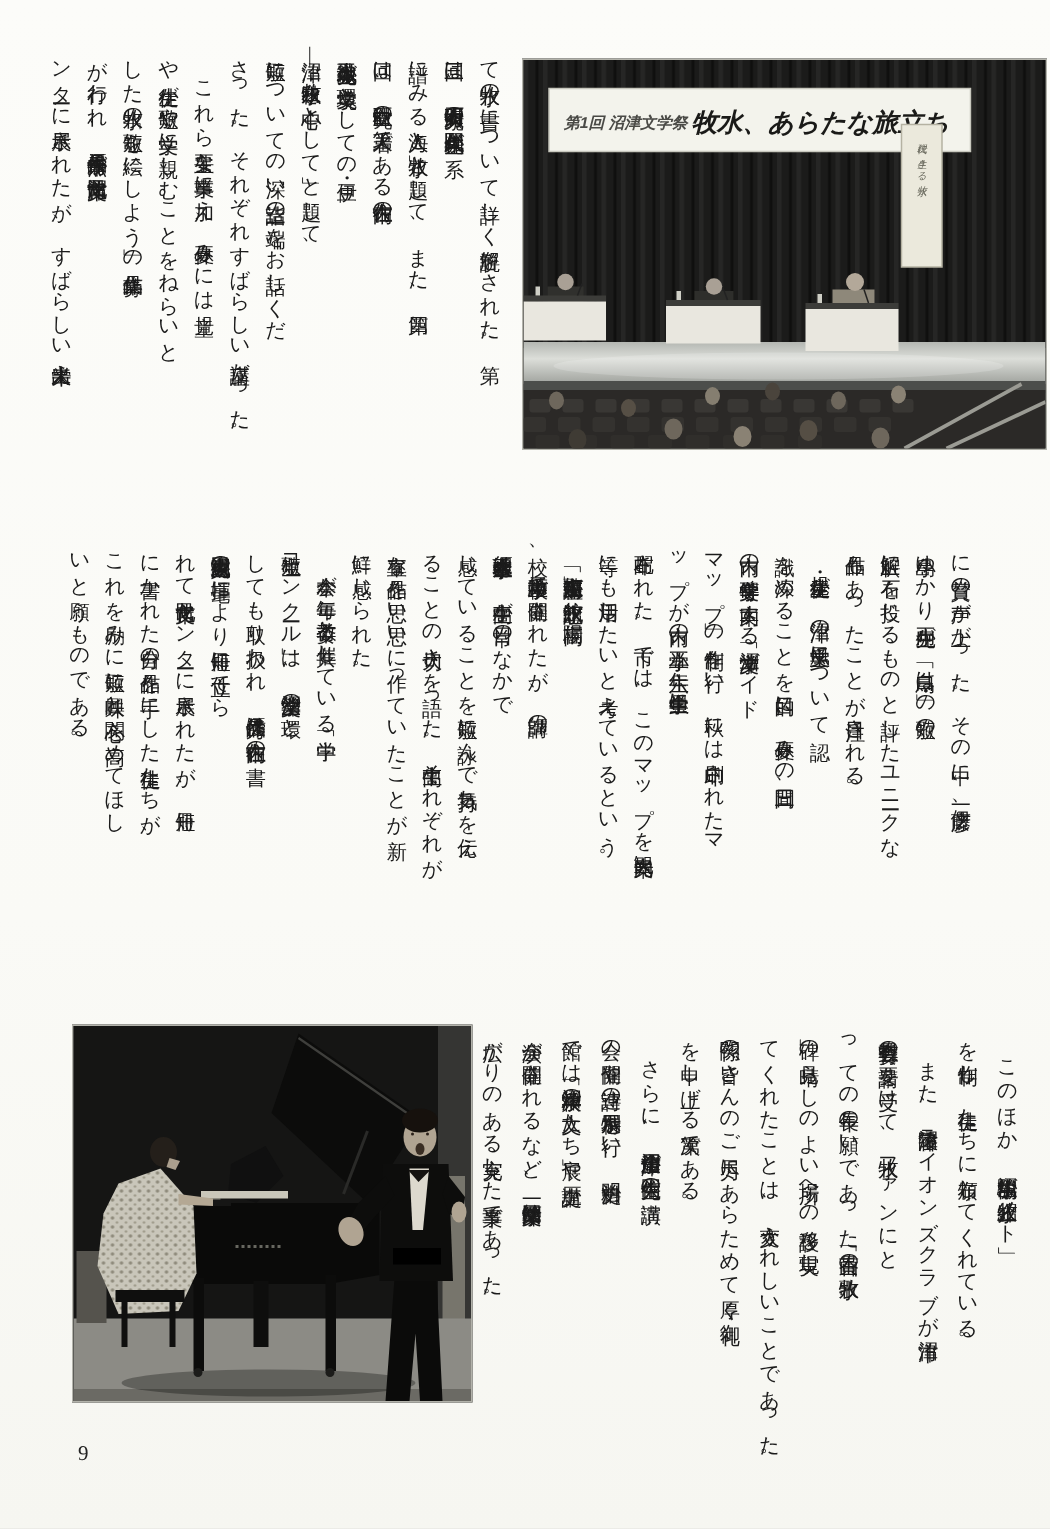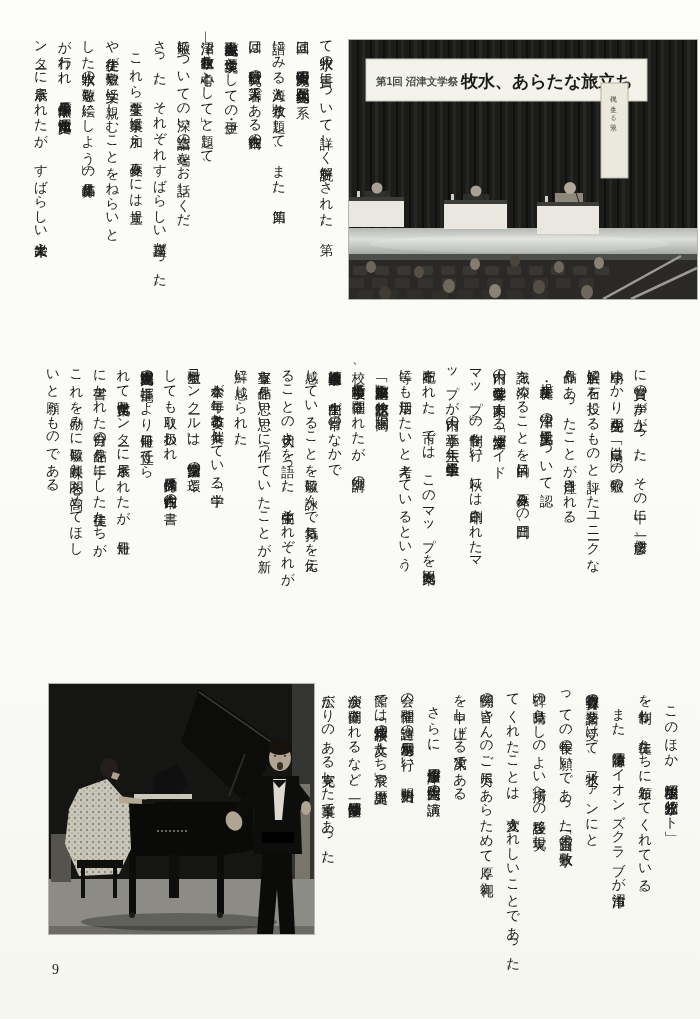--- a/index.html
+++ b/index.html
@@ -17,21 +17,21 @@
     white-space:pre-line;
     font-size:13.5px;
     letter-spacing:0.2px;
     color:#1b1b1b;
   }
   .article-top{top:31px;right:362px;line-height:23.8px;}
   .article-mid{top:360px;right:48px;line-height:23.5px;}
   .article-bot{top:684px;right:16px;line-height:26.4px;}
   figure{margin:0;padding:0;position:absolute;}
   .photo{display:block;border:1px solid #b3b3ab;background:#111;}
-  .fig-symposium{left:348px;top:39px;}
+  .fig-symposium{left:348px;top:39px;font-style:italic;}
   .fig-concert{left:48px;top:683px;}
   .caption{
     position:absolute;
     font-family:"Liberation Sans","DejaVu Sans",sans-serif;
     font-weight:bold;font-size:13px;color:#121212;
     text-align:center;letter-spacing:-0.3px;
   }
   .caption-symposium{left:348px;top:310px;width:348px;}
   .pageno{
     position:absolute;left:52px;top:962px;

